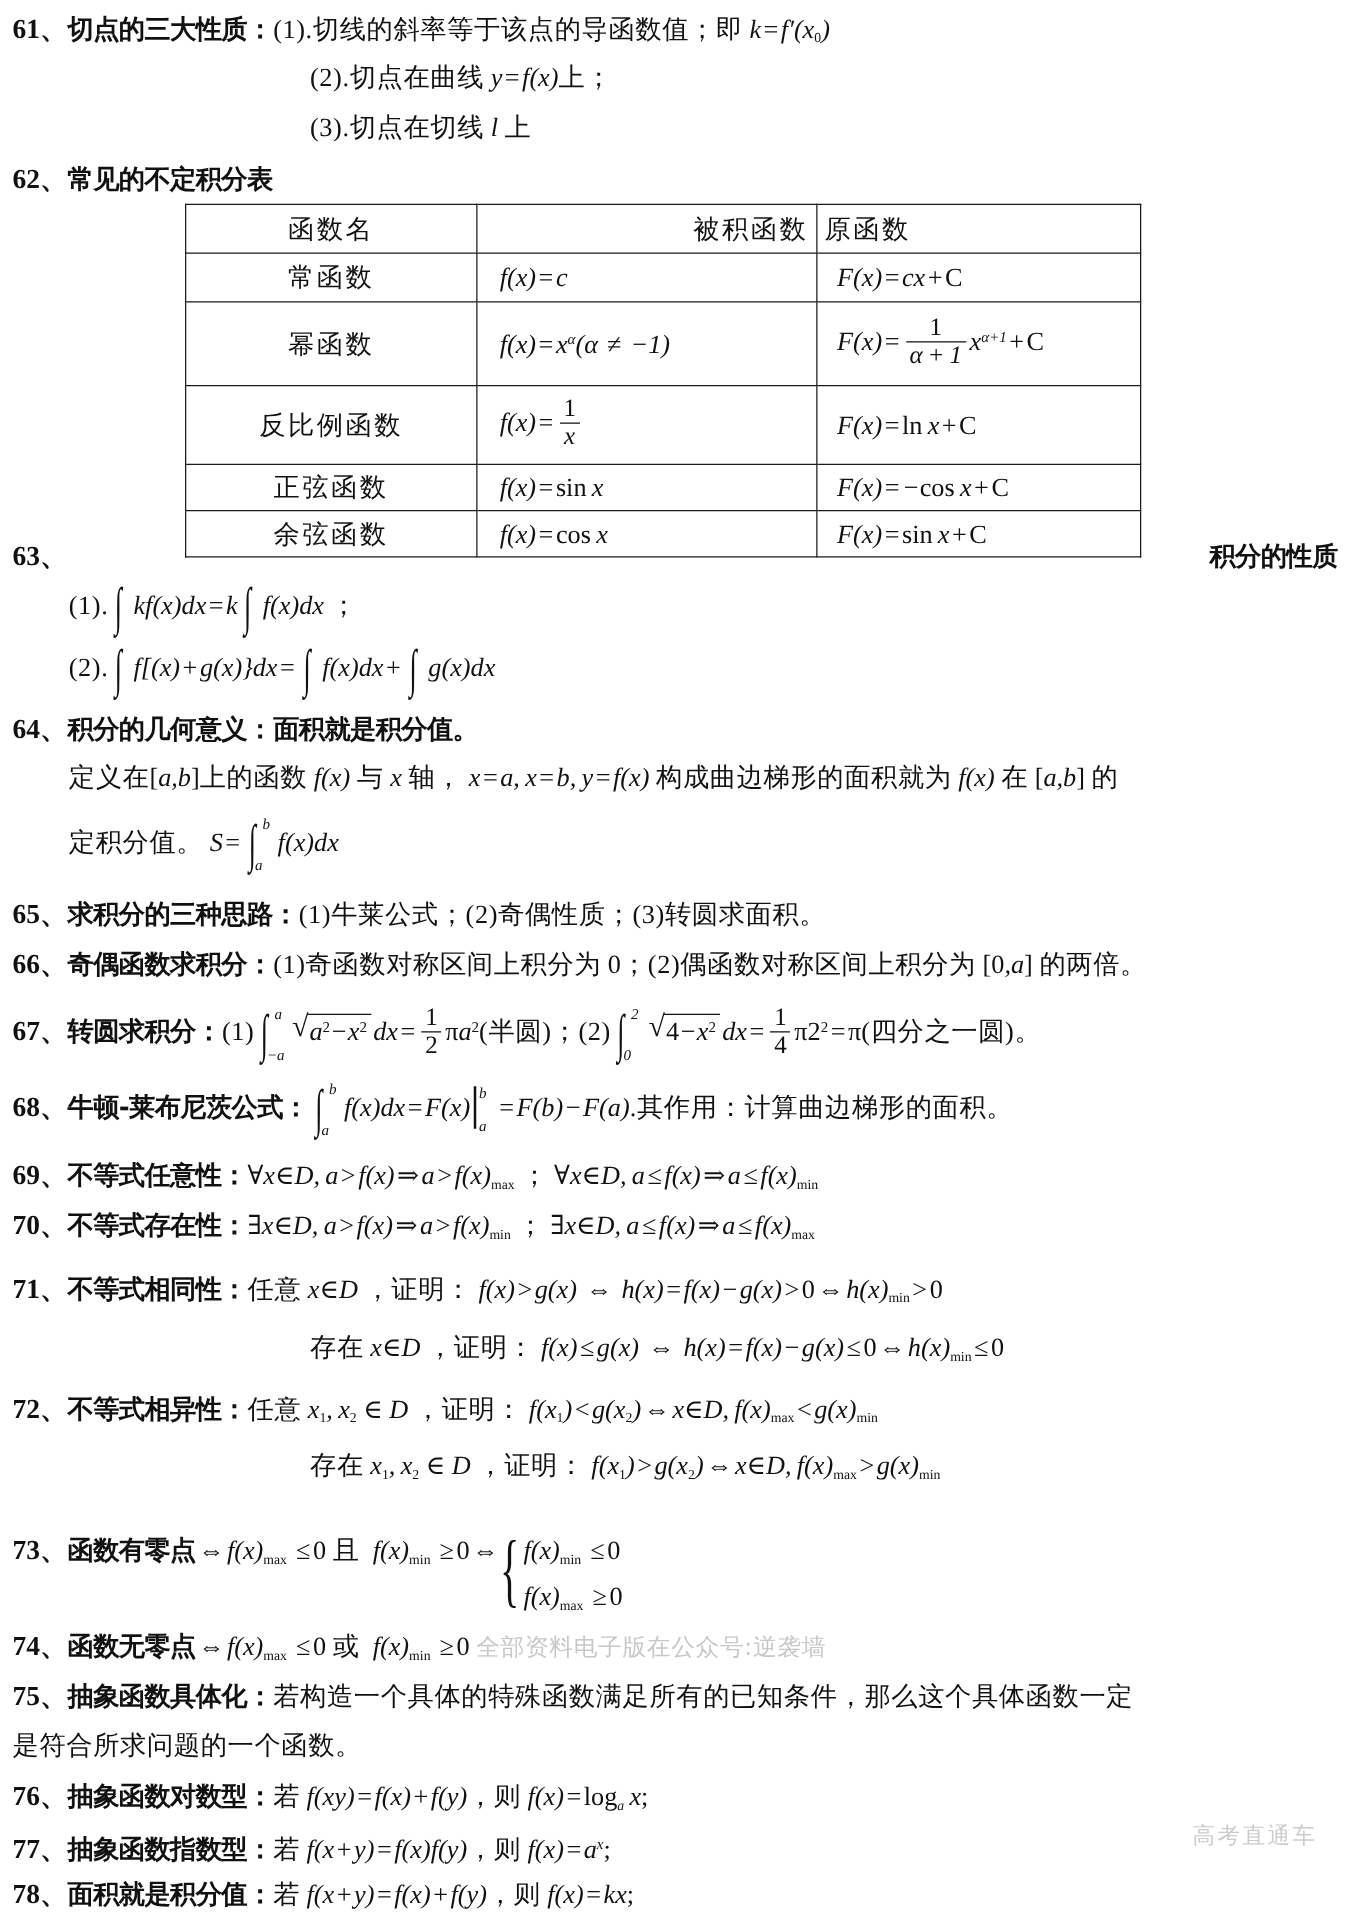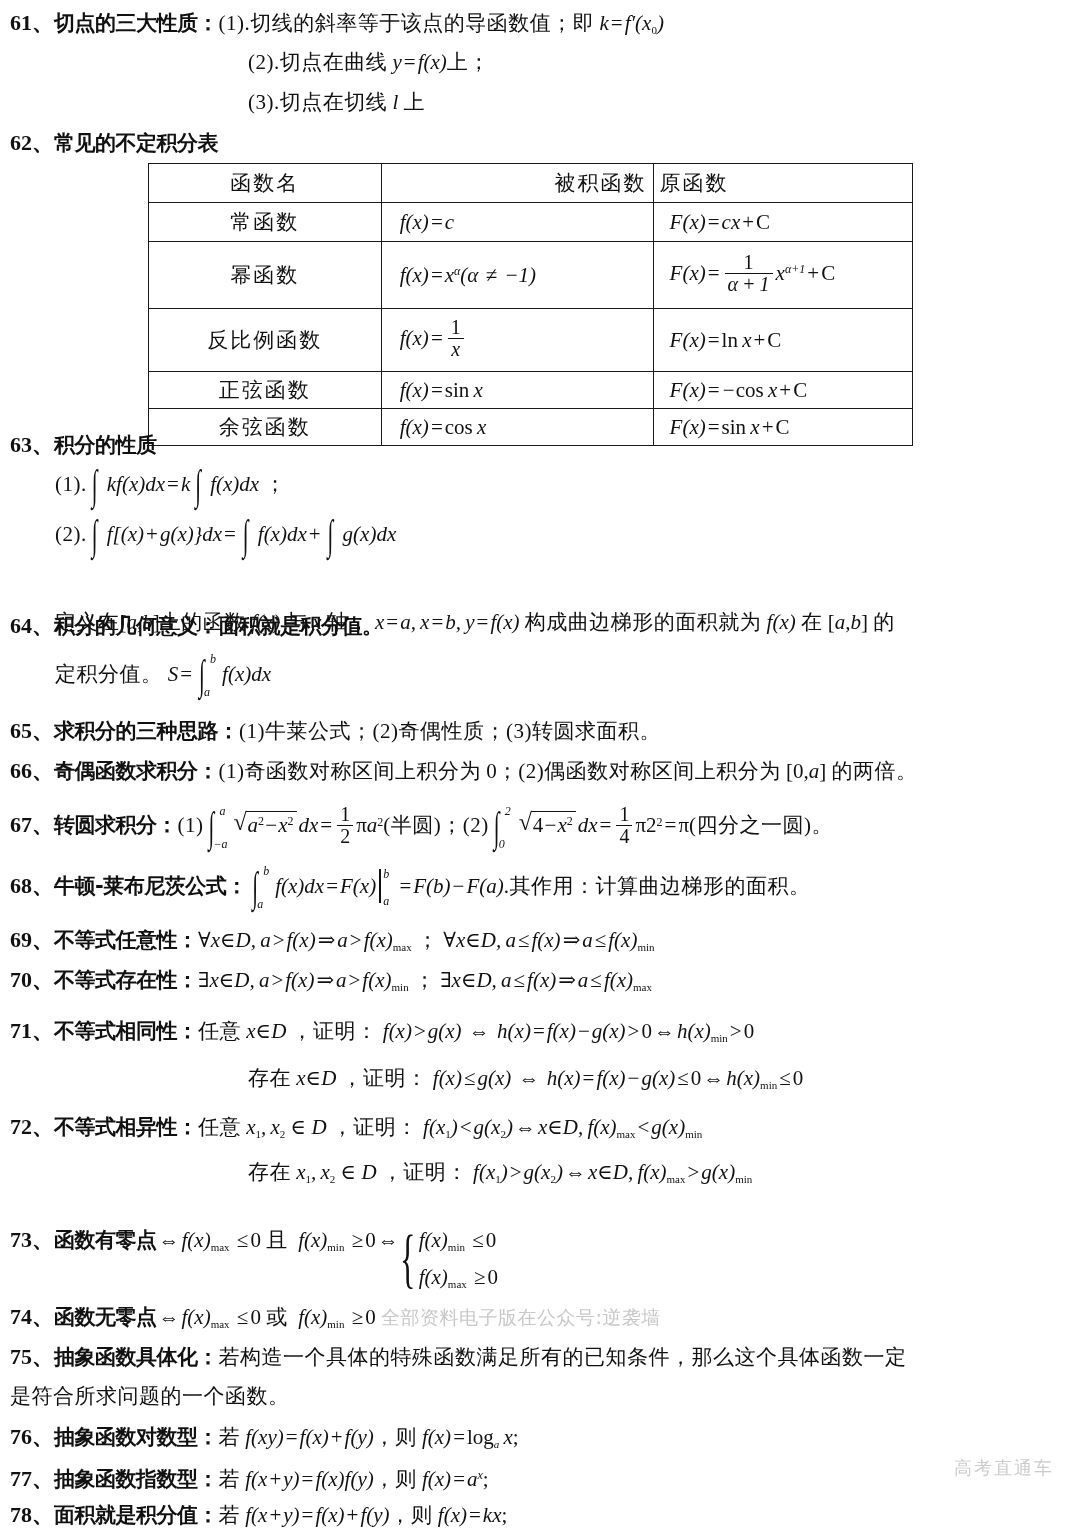--- a/index.html
+++ b/index.html
@@ -269,40 +269,40 @@
     </tr>
 
     <tr class="r5">
       <td class="lbl">余弦函数</td>
       <td class="mid"><span class="m">f(x)<span class="op">=</span><span class="r">cos</span> x</span></td>
       <td class="rgt"><span class="m">F(x)<span class="op">=</span><span class="r">sin</span> x<span class="op">+</span><span class="r">C</span></span></td>
     </tr>
   </tbody>
     </table>
 
-  <div class="row" style="top:430px; left:10px;">
+  <div class="row" style="top:430px; left:10px;justify-content:space-between;">
     <span class="num">63、</span>
     <span class="title">积分的性质</span>
   </div>
 
   <div class="row" style="top:466px; left:55px;">
     <span class="body-cn">(1).</span>
     <span class="m">
       <span class="intg plain"><span class="s">∫</span></span>kf(x)dx<span class="op">=</span>k<span class="intg plain"><span class="s">∫</span></span>f(x)dx&nbsp;<span class="r">；</span>
     </span>
   </div>
 
   <div class="row" style="top:516px; left:55px;">
     <span class="body-cn">(2).</span>
     <span class="m">
       <span class="intg plain"><span class="s">∫</span></span>f[(x)<span class="op">+</span>g(x)}dx<span class="op">=</span><span class="intg plain"><span class="s">∫</span></span>f(x)dx<span class="op">+</span><span class="intg plain"><span class="s">∫</span></span>g(x)dx
     </span>
   </div>
 
-  <div class="row" style="top:568px; left:10px;margin-top:43px;">
+  <div class="row" style="top:568px; left:10px;">
     <span class="num">64、</span>
     <span class="title">积分的几何意义</span>
     <span class="colon">：</span>
     <span class="title">面积就是积分值。</span>
   </div>
 
   <div class="row" style="top:608px; left:55px;">
     <span class="body-cn">定义在</span>
     <span class="m"><span class="r">[</span>a,b<span class="r">]</span></span>
     <span class="body-cn">上的函数</span>

